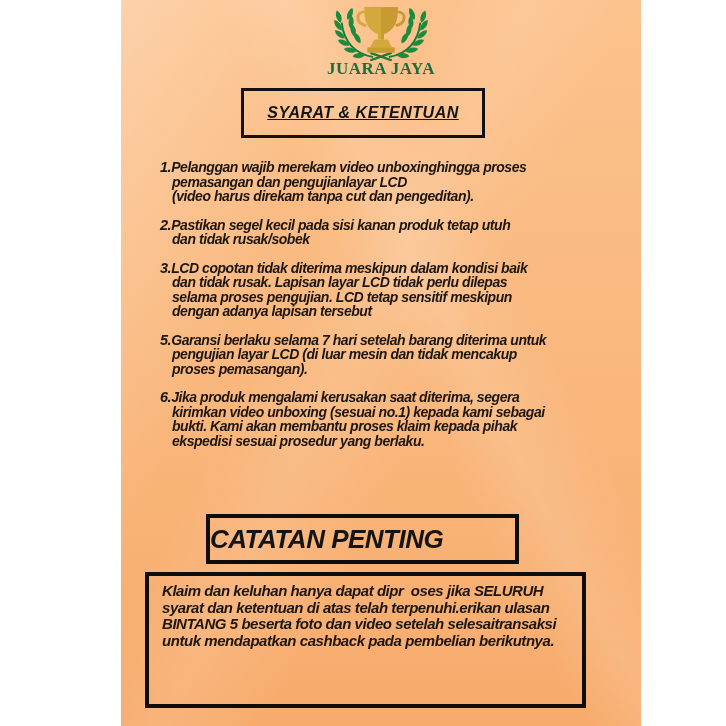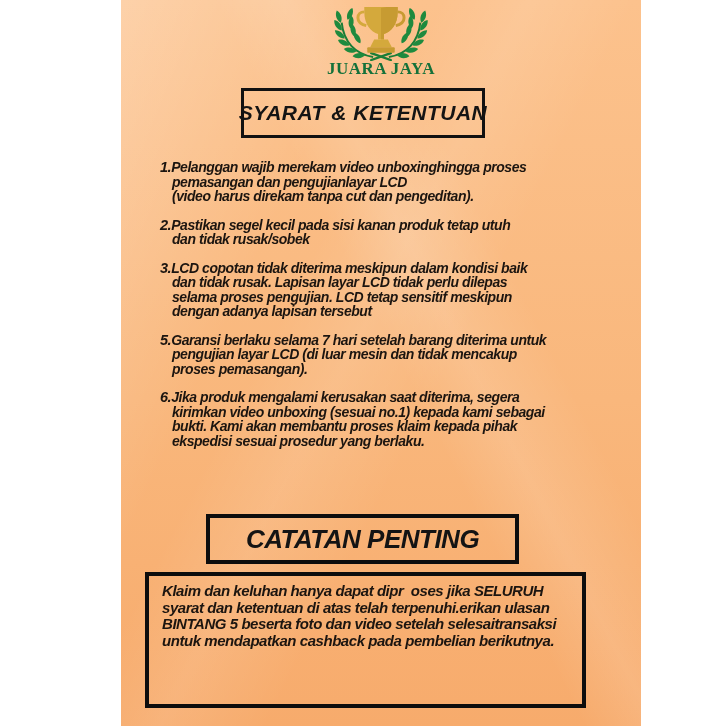--- a/index.html
+++ b/index.html
@@ -23,35 +23,35 @@
     position:absolute;top:59px;left:0;right:0;text-align:center;
     font-family:"Liberation Serif",serif;font-weight:bold;
     font-size:17px;letter-spacing:0.5px;color:#15713a;
   }
   .header-box{
     position:absolute;top:88px;left:120px;width:244px;height:50px;
     border:3px solid #111;box-sizing:border-box;
     display:flex;align-items:center;justify-content:center;
   }
   .header-box span{
-    font-weight:bold;font-style:italic;font-size:21px;
-    letter-spacing:0.5px;color:#141414;white-space:nowrap;
+    font-weight:bold;font-style:italic;font-size:16px;
+    letter-spacing:0.5px;color:#141414;white-space:nowrap;text-decoration:underline;
   }
   .terms{position:absolute;top:160px;left:0;width:100%;}
   .t-item{
     padding-left:51px;text-indent:-12px;margin-bottom:14px;
     font-weight:bold;font-style:italic;font-size:14px;line-height:14.5px;
     letter-spacing:-0.45px;color:#1c1510;
   }
   .t-num{font-size:14.5px;}
   .t-text{white-space:pre-wrap;}
   .catatan-box{
     position:absolute;left:85px;top:514px;width:313px;height:50px;
     border:4px solid #0d0d0d;box-sizing:border-box;
-    display:flex;align-items:center;justify-content:center;
+    display:flex;align-items:center;justify-content:flex-start;
   }
   .catatan-box span{
     font-weight:bold;font-style:italic;font-size:26px;
     letter-spacing:-0.5px;color:#141414;white-space:nowrap;
   }
   .big-box{
     position:absolute;left:24px;top:572px;width:441px;height:136px;
     border:4px solid #0d0d0d;box-sizing:border-box;
   }
   .big-box .note{

